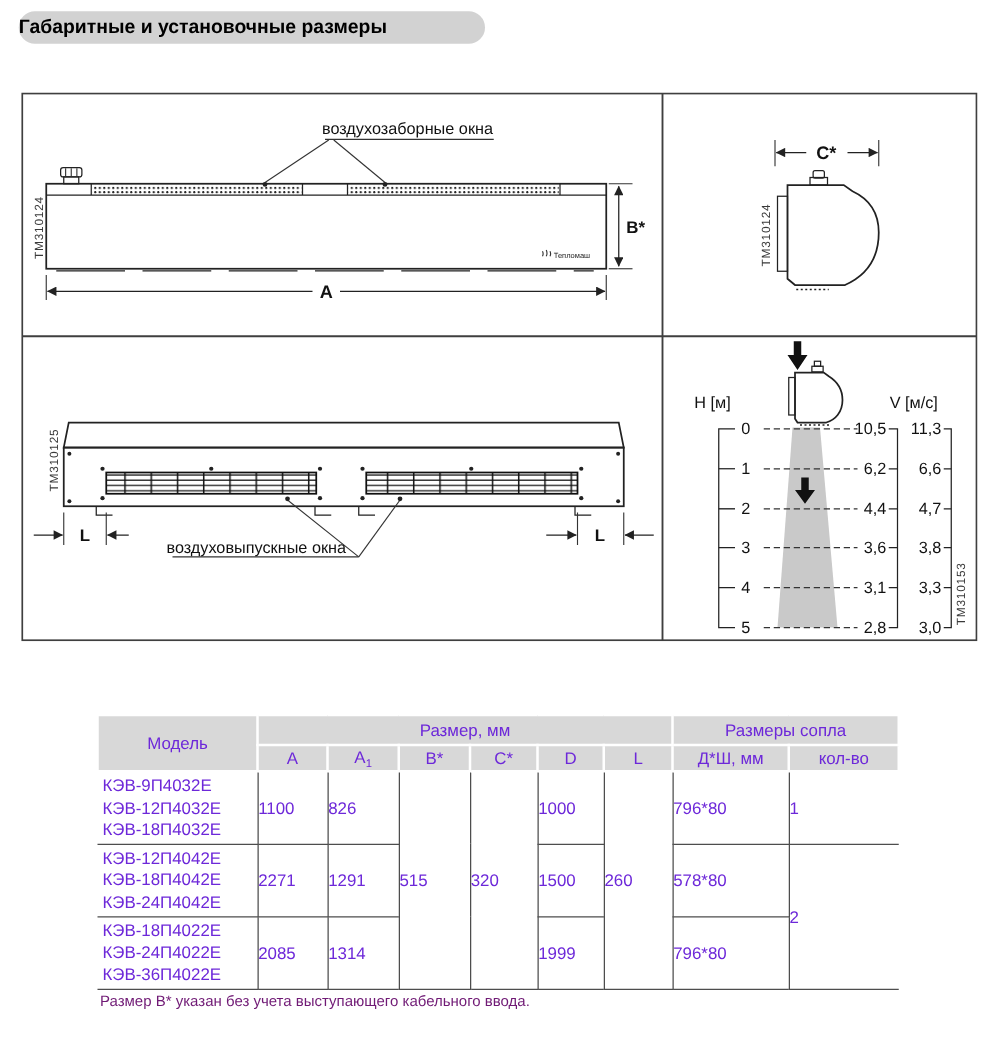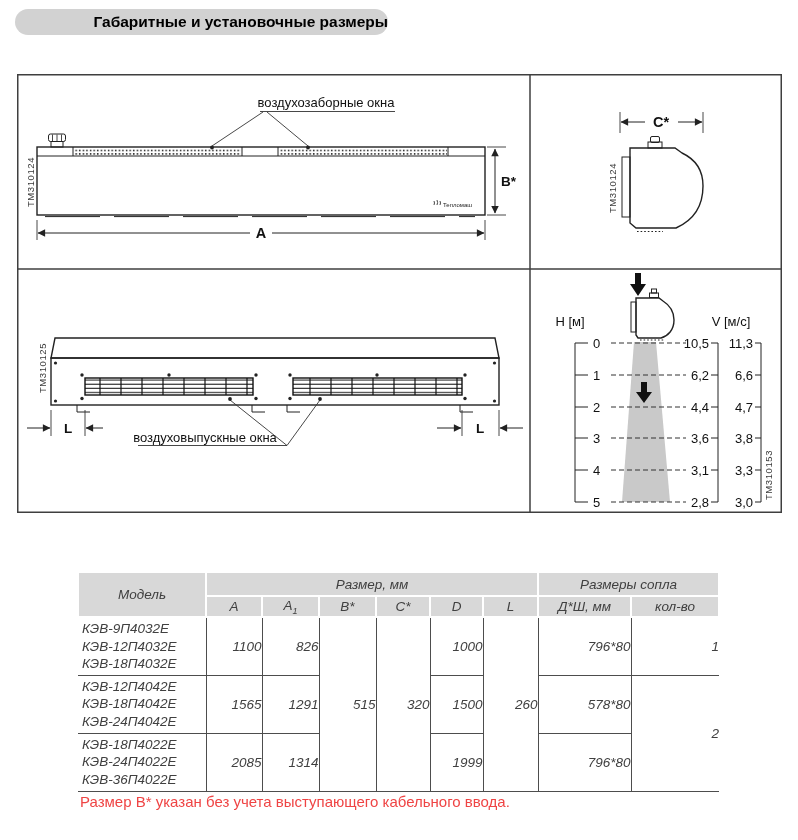--- a/index.html
+++ b/index.html
@@ -4,21 +4,21 @@
 <style>
   html,body{margin:0;padding:0;}
   body{
     width:798px;height:840px;background:#fff;position:relative;
     font-family:"Liberation Sans",sans-serif;color:#111;
     -webkit-font-smoothing:antialiased;
   }
   .title-pill{
     position:absolute;left:15px;top:9px;width:373px;height:26px;
     background:#d2d2d2;border-radius:13px;
-    font-weight:bold;font-size:15.5px;line-height:26px;text-align:right;color:#000;
+    font-weight:bold;font-size:15.5px;line-height:26px;text-align:left;color:#000;
   }
   svg.figure{position:absolute;left:17px;top:74px;width:765px;height:439px;}
   svg.figure .ln{stroke:#222;stroke-width:1;fill:none;}
   svg.figure .ln2{stroke:#222;stroke-width:1.4;fill:none;}
   svg.figure .frame{stroke:#3f3f3f;stroke-width:1.5;fill:none;}
   svg.figure .thin{stroke:#333;stroke-width:0.9;fill:none;}
   svg.figure text{font-family:"Liberation Sans",sans-serif;fill:#111;}
   svg.figure .dim{font-weight:bold;font-size:13.5px;}
   svg.figure .dimbig{font-weight:bold;font-size:14.5px;}
   svg.figure .lbl{font-size:13px;}
@@ -26,39 +26,39 @@
   svg.figure .code{font-size:9.5px;fill:#3a3a3a;letter-spacing:0.6px;}
   svg.figure .brand{font-size:6px;fill:#222;}
   svg.figure .dash{stroke:#333;stroke-width:1;stroke-dasharray:5,3;fill:none;}
   svg.figure .dots2{stroke:#222;stroke-width:1.2;stroke-dasharray:1.6,2;fill:none;}
   svg.figure .cone{fill:#c9c9c9;}
   svg.figure .blk{fill:#111;stroke:none;}
   svg.figure .scr{fill:#222;stroke:none;}
 
   table.dims{
     position:absolute;left:77px;top:571px;width:641px;
-    border-collapse:collapse;table-layout:fixed;font-size:13.5px;color:#404040;font-style:italic;
+    border-collapse:collapse;table-layout:fixed;font-size:13.5px;color:#6d28d9;
   }
   table.dims th{
     background:#d8d8d8;border:2px solid #fff;font-weight:normal;
     padding:0;text-align:center;
   }
   table.dims tr.h1 th{height:22px;}
   table.dims tr.h2 th{height:19px;}
   table.dims td{
-    border:1.4px solid #4d4d4d;background:#fff;text-align:right;
+    border:1.4px solid #4d4d4d;background:#fff;text-align:left;
     padding:0;vertical-align:middle;
   }
   table.dims tr.r1 td{border-top:none;}
   table.dims td.noL{border-left:none;}
   table.dims td.noR{border-right:none;}
   table.dims tr.br{height:58px;margin-top:20px;}
   table.dims td.models{text-align:left;padding-left:4px;line-height:17.5px;}
   table.dims sub{font-size:9px;}
-  .notes{position:absolute;left:80px;top:793px;font-size:15px;line-height:17px;color:#ef4444;}
+  .notes{position:absolute;left:80px;top:793px;font-size:12px;line-height:17px;color:#701a75;}
 </style>
 </head>
 <body>
 
 <div class="title-pill">Габаритные и установочные размеры</div>
 
 <svg class="figure" viewBox="0 0 765 439">
   <defs>
     <marker id="arr" viewBox="0 0 10 10" refX="9.5" refY="5" markerWidth="10" markerHeight="7.5" orient="auto-start-reverse">
       <path d="M0,0 L10,5 L0,10 z" fill="#222"></path>
@@ -329,21 +329,21 @@
     <td>796*80</td>
     <td class="noR">1</td>
   </tr>
 
   <tr class="br">
     <td class="models noL">
       <div>КЭВ-12П4042Е</div>
       <div>КЭВ-18П4042Е</div>
       <div>КЭВ-24П4042Е</div>
     </td>
-    <td>1565</td>
+    <td>2271</td>
     <td>1291</td>
     <td>1500</td>
     <td>578*80</td>
     <td rowspan="2" class="noR">2</td>
   </tr>
 
   <tr class="br">
     <td class="models noL">
       <div>КЭВ-18П4022Е</div>
       <div>КЭВ-24П4022Е</div>

